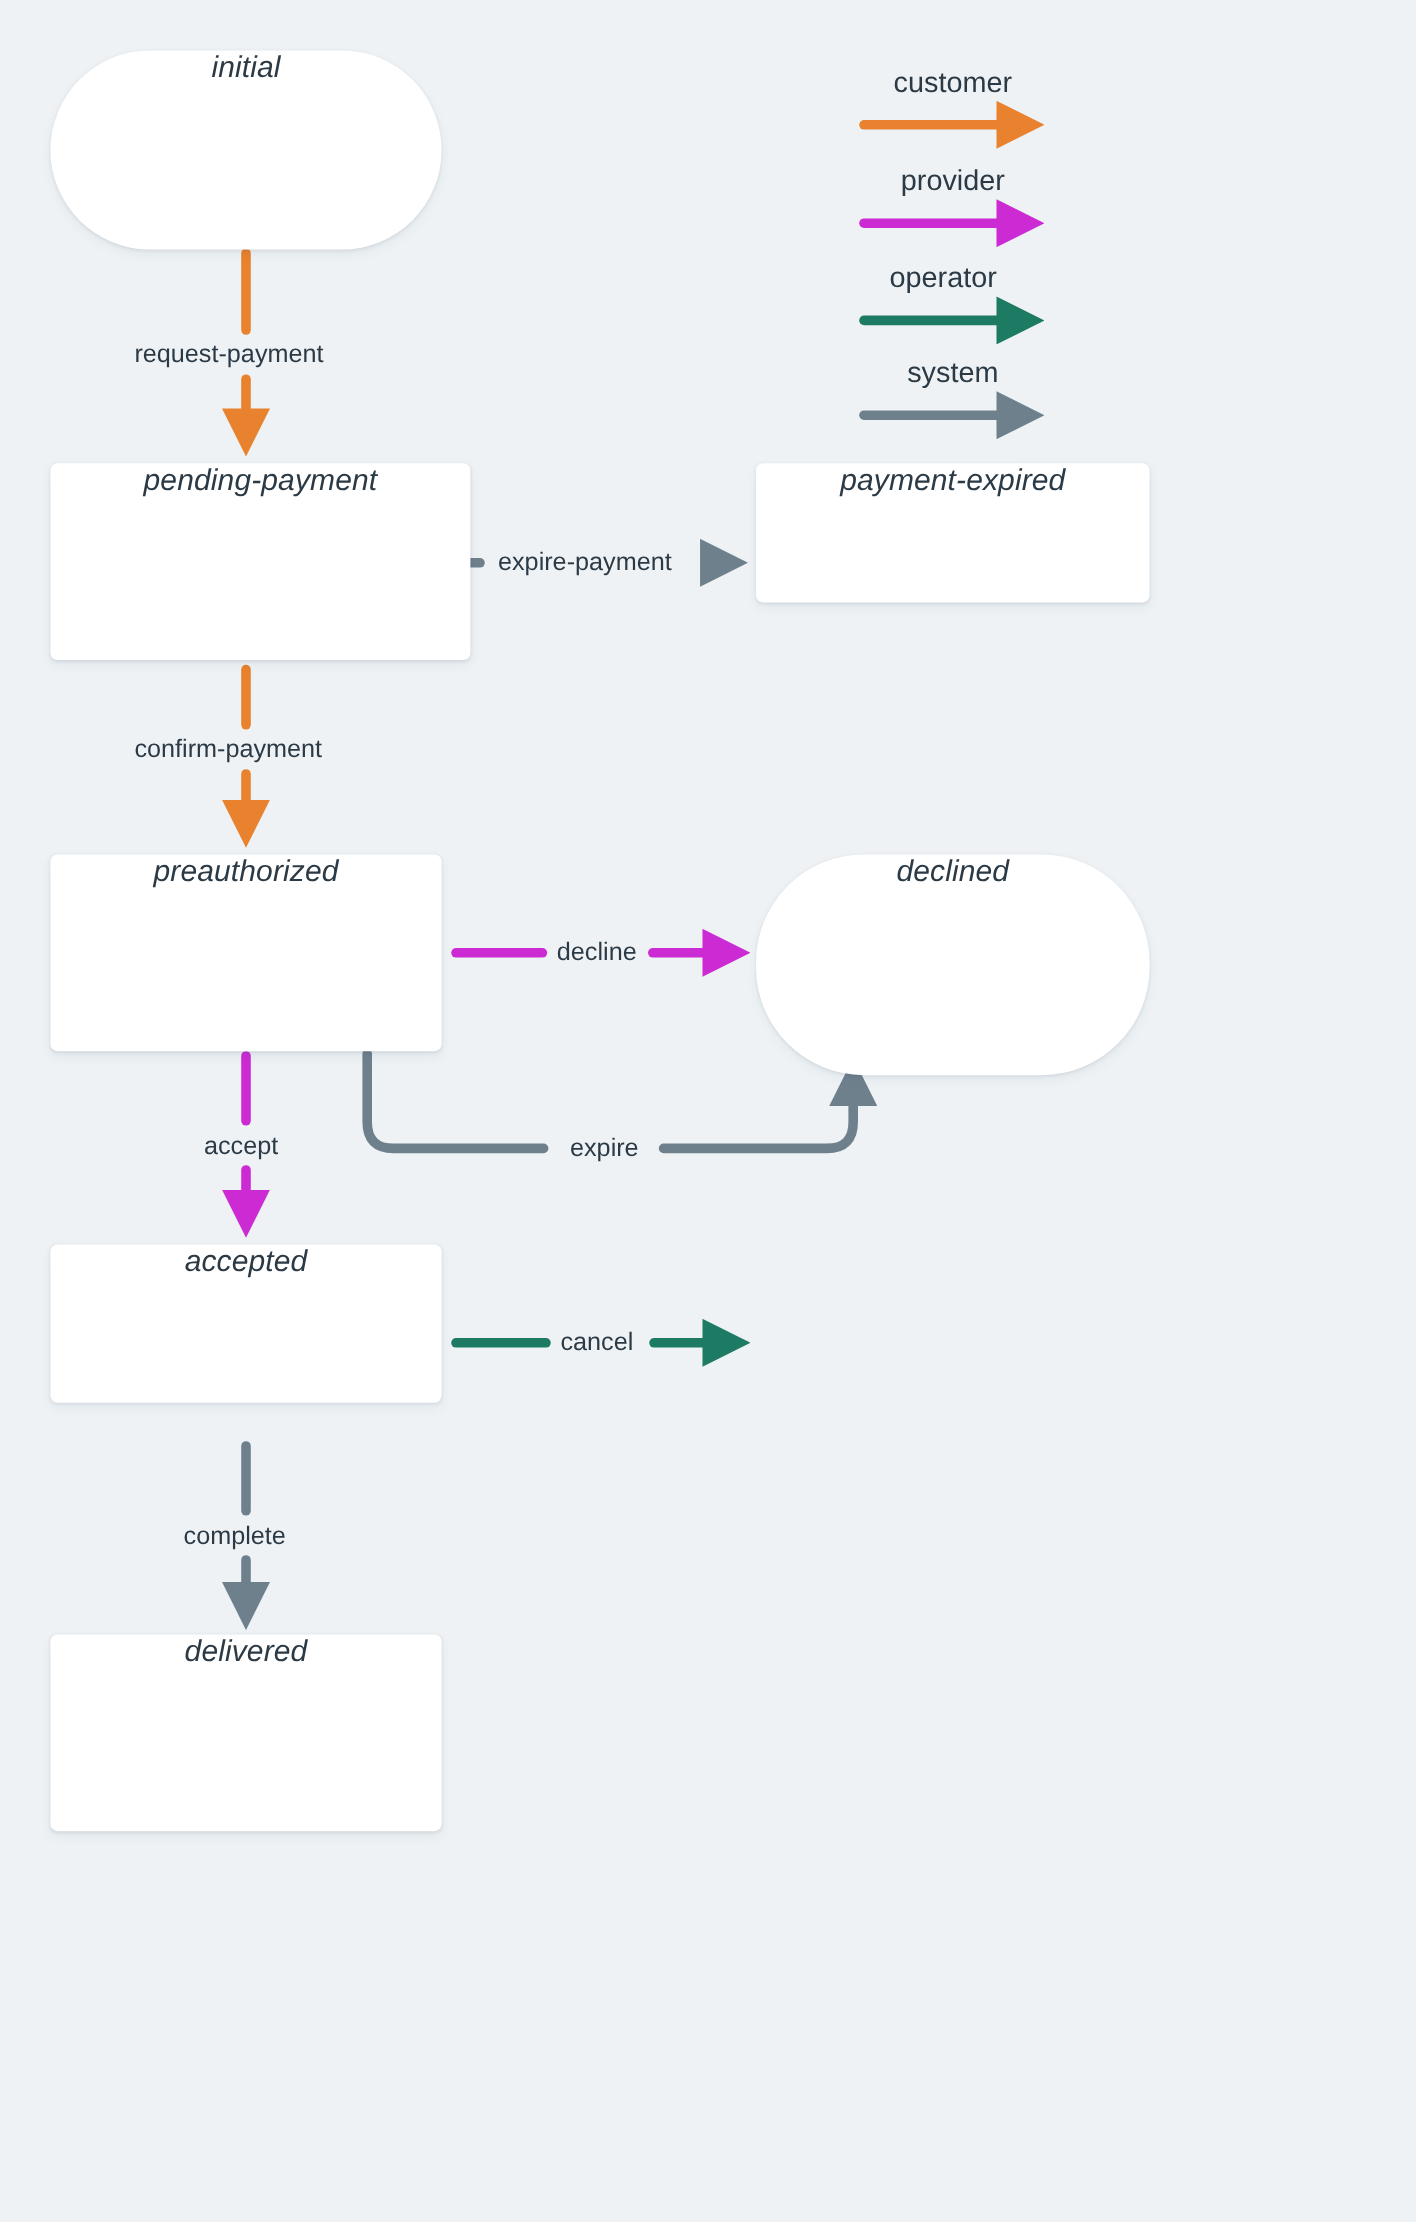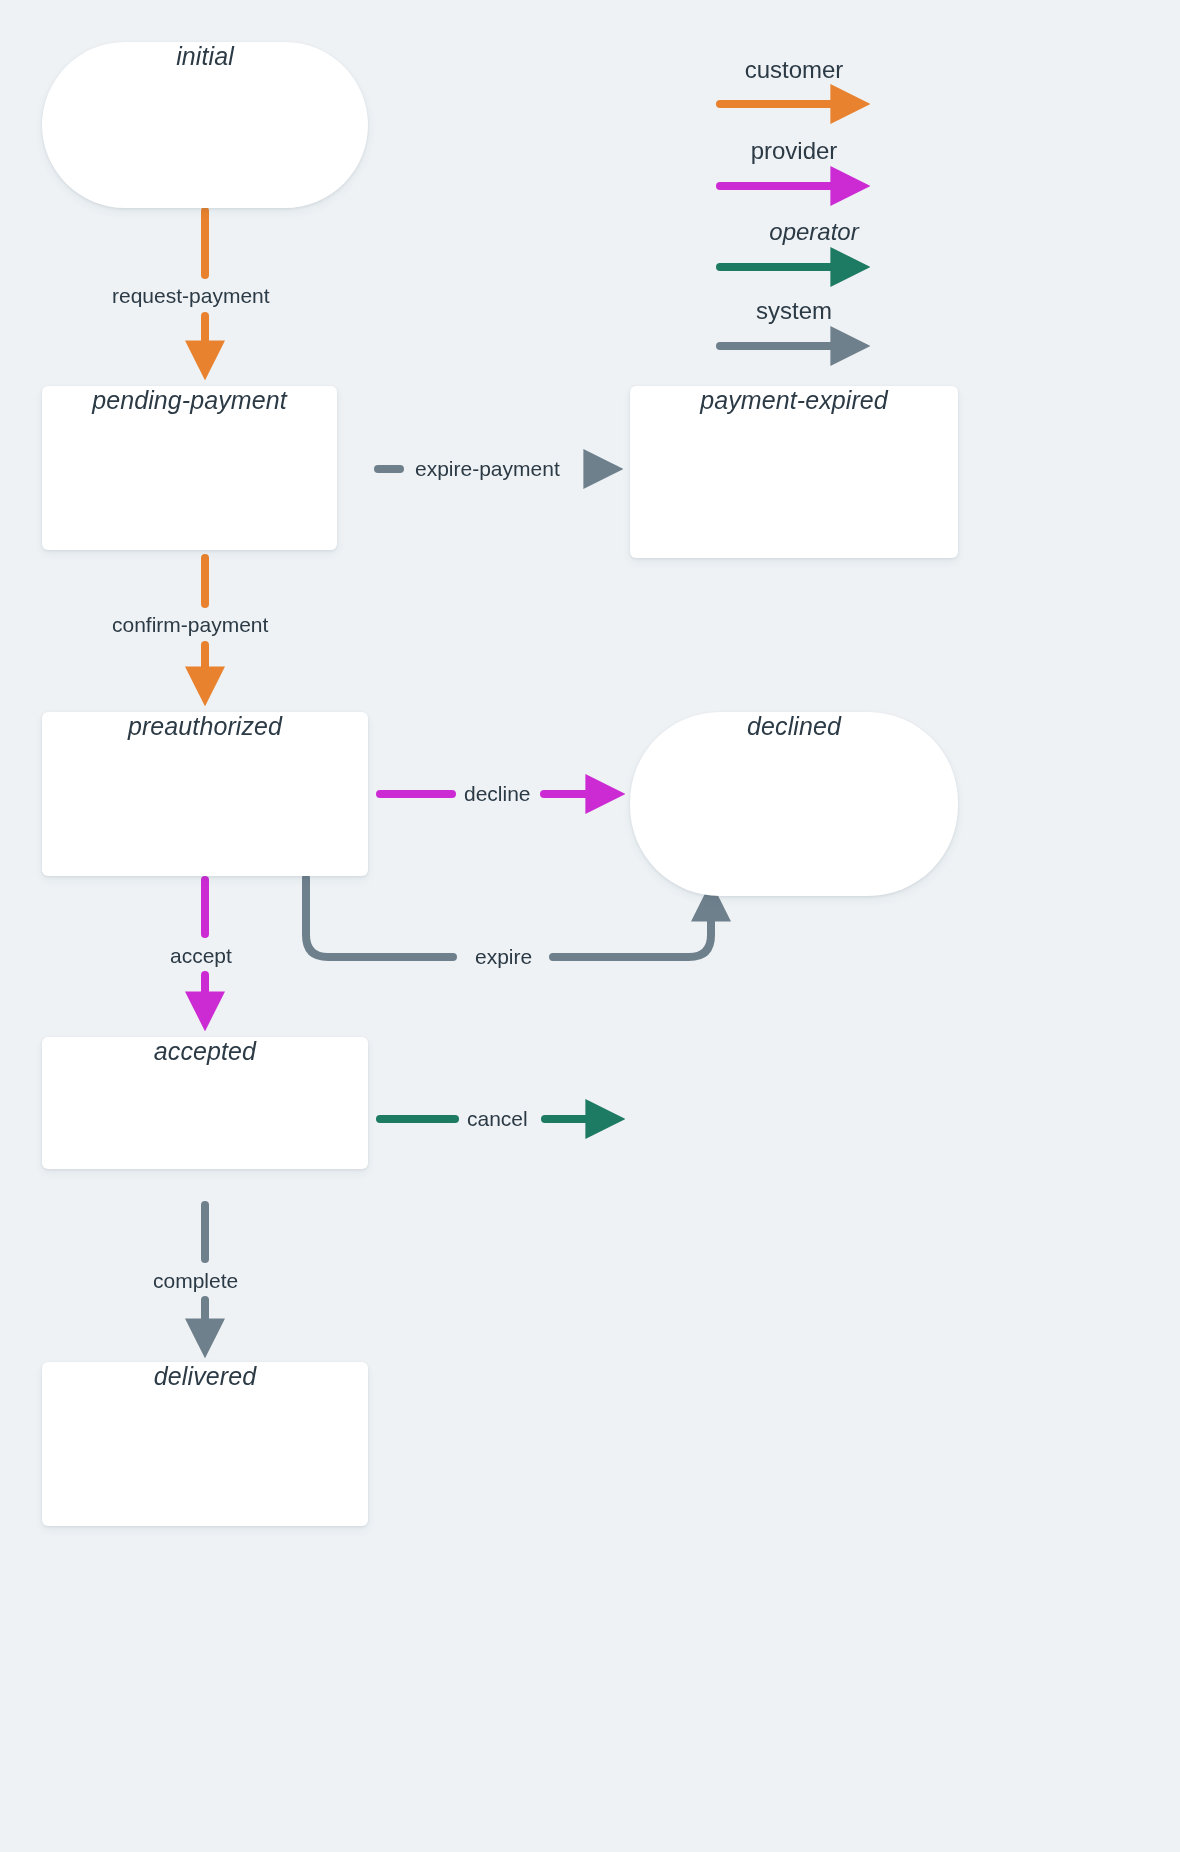--- a/index.html
+++ b/index.html
@@ -120,25 +120,25 @@
     <g>
       <line x1="205" y1="1205" x2="205" y2="1259" stroke="#6f808d" stroke-width="8" stroke-linecap="round"></line>
       <line x1="205" y1="1300" x2="205" y2="1340" stroke="#6f808d" stroke-width="8" stroke-linecap="round" marker-end="url(#ah-gray)"></line>
     </g>
   </svg>
 
   <div class="node pill" style="left:42px; top:42px; width:326px; height:166px;">
     <span class="node-label">initial</span>
   </div>
 
-  <div class="node rect" style="left:42px; top:386px; width:295px; height:164px;">
+  <div class="node rect" style="left:42px; top:386px; width:350px; height:164px;">
     <span class="node-label">pending-payment</span>
   </div>
 
-  <div class="node rect" style="left:630px; top:386px; width:328px; height:172px;">
+  <div class="node rect" style="left:630px; top:386px; width:328px; height:116px;">
     <span class="node-label">payment-expired</span>
   </div>
 
   <div class="node rect" style="left:42px; top:712px; width:326px; height:164px;">
     <span class="node-label">preauthorized</span>
   </div>
 
   <div class="node pill" style="left:630px; top:712px; width:328px; height:184px;">
     <span class="node-label">declined</span>
   </div>
@@ -163,16 +163,16 @@
   <div class="edge-label" style="left:165px; top:945px;">accept</div>
 
   <div class="edge-label" style="left:470px; top:946px;">expire</div>
 
   <div class="edge-label" style="left:462px; top:1108px;">cancel</div>
 
   <div class="edge-label" style="left:148px; top:1270px;">complete</div>
 
   <div class="legend-label" style="left:708px; top:58px; width:172px;">customer</div>
   <div class="legend-label" style="left:708px; top:139px; width:172px;">provider</div>
-  <div class="legend-label" style="left:728px; top:220px; width:172px;font-style:italic;">operator</div>
+  <div class="legend-label" style="left:700px; top:220px; width:172px;">operator</div>
   <div class="legend-label" style="left:708px; top:299px; width:172px;">system</div>
 
 </div>
 
 </body></html>

